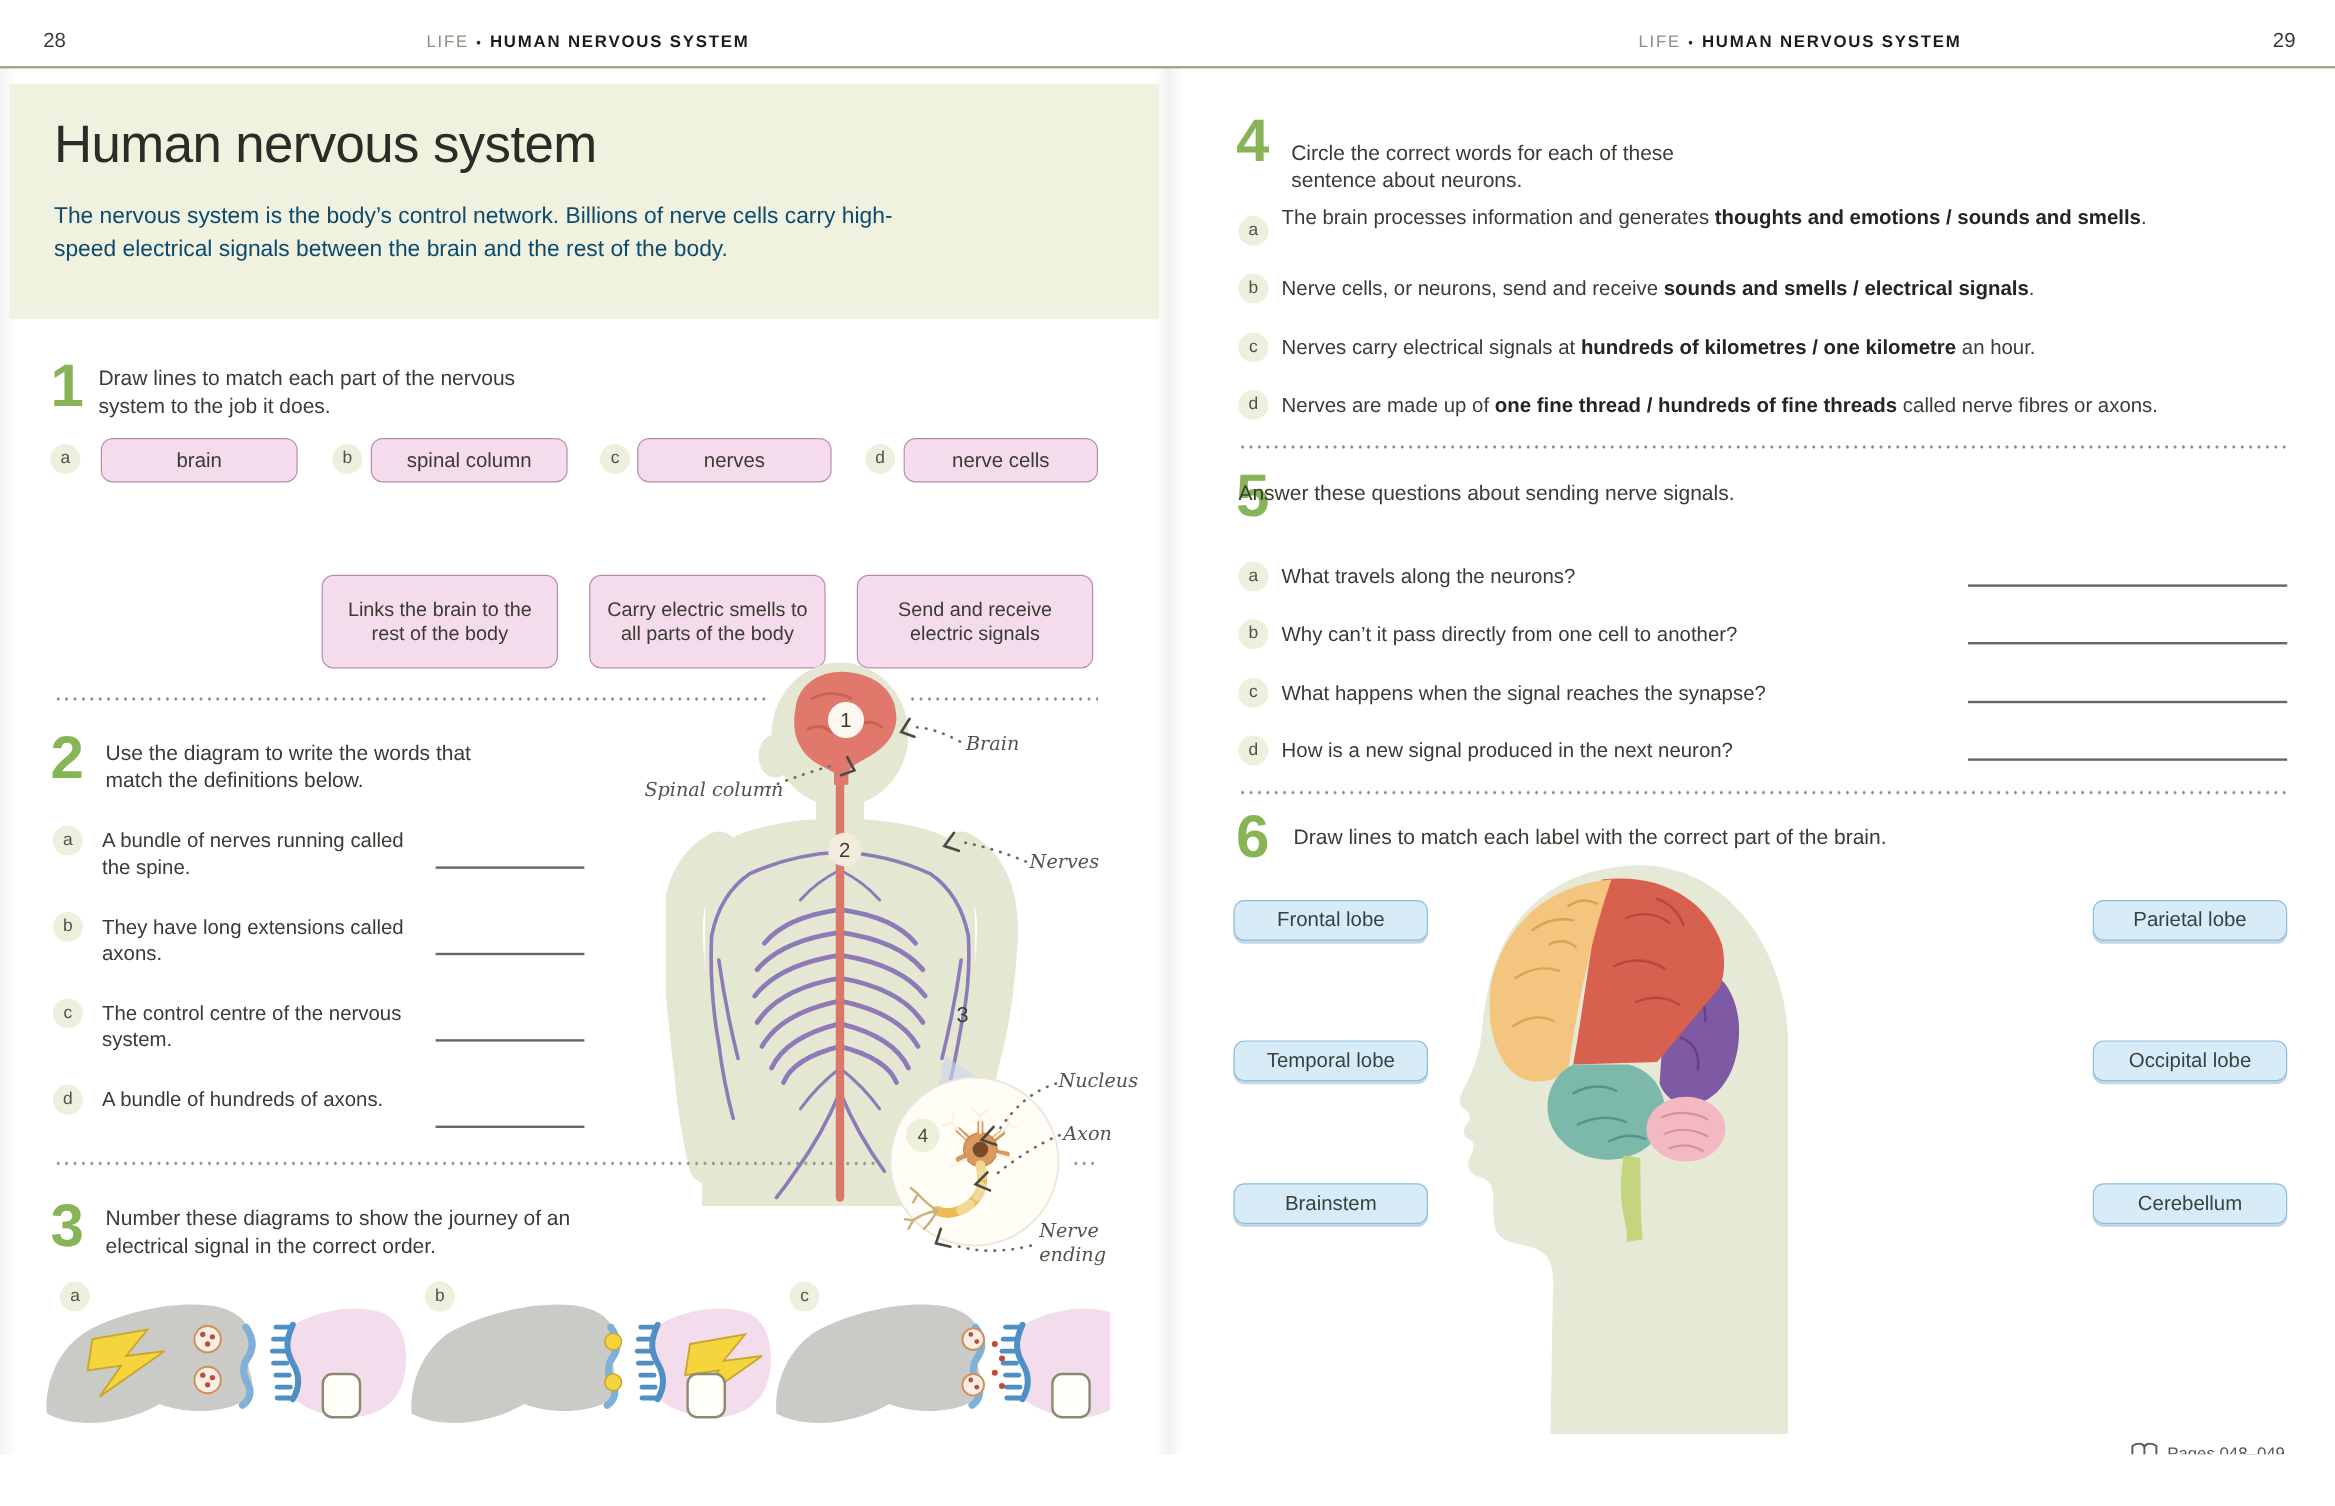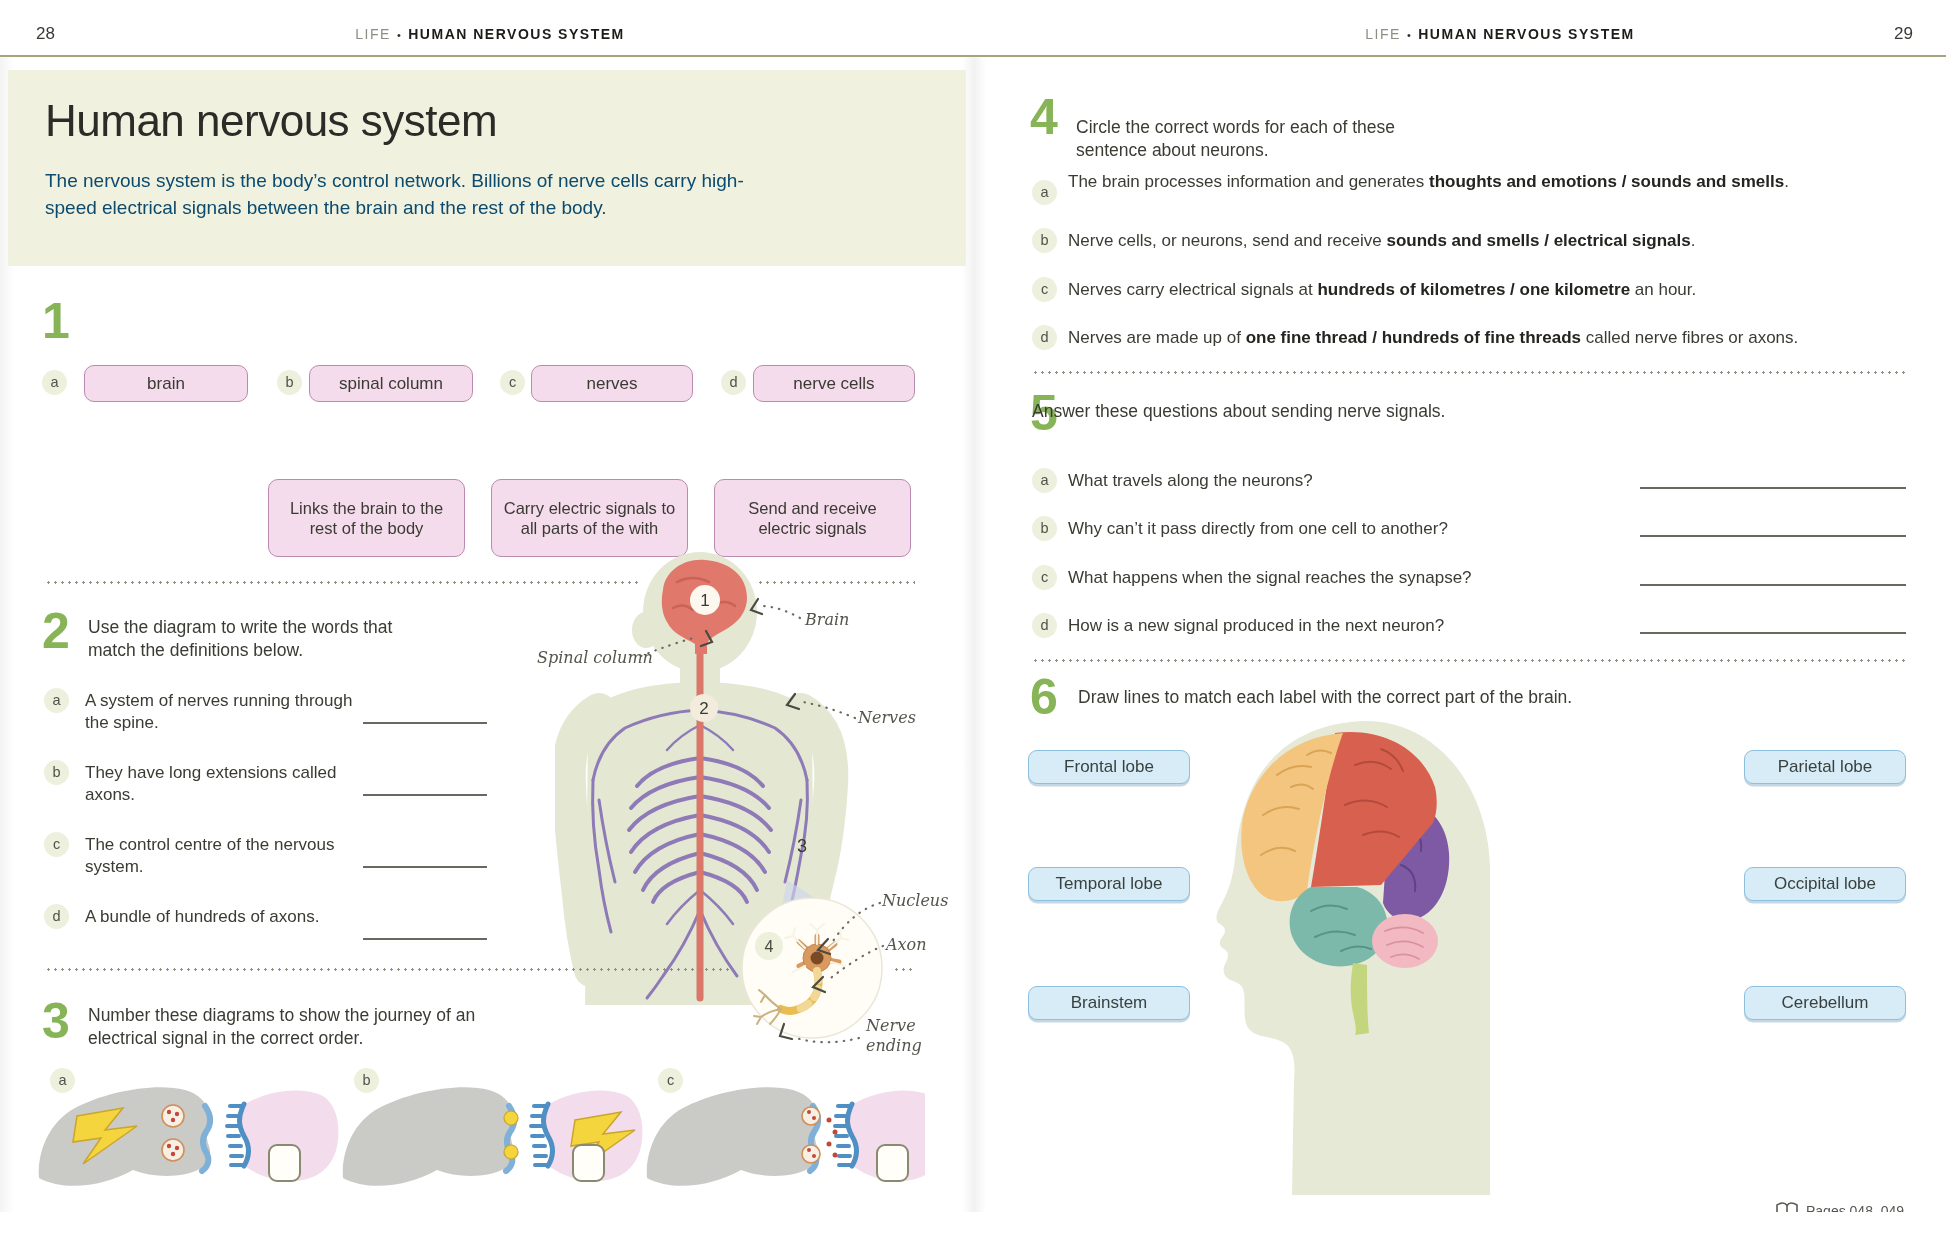--- a/index.html
+++ b/index.html
@@ -58,42 +58,43 @@
   <div class="abs pagenum" style="left:1894px;top:24px;">29</div>
   <div class="abs rule"></div>
   <div class="abs gutter" style="left:962px;top:57px;width:24px;height:1186px;"></div>
   <div class="abs leftshade" style="left:0;top:57px;width:14px;height:1186px;"></div>
 
   <div class="abs titleblock" style="left:8px;top:70px;width:958px;height:196px;"></div>
   <div class="abs doc-title" style="left:45px;top:96px;">Human nervous system</div>
   <div class="abs intro" style="left:45px;top:168px;width:712px;">The nervous system is the body’s control network. Billions of nerve cells carry high-speed electrical signals between the brain and the rest of the body.</div>
 
   <div class="abs exnum" style="left:42px;top:296px;">1</div>
+  <div class="abs instr" style="left:82px;top:304px;width:392px;">Draw lines to match each part of the nervous system to the job it does.</div>
 
   <div class="abs badge" style="left:42px;top:370px;">a</div>
   <div class="abs pinkbox termbox" style="left:84px;top:365px;width:162px;">brain</div>
   <div class="abs badge" style="left:277px;top:370px;">b</div>
   <div class="abs pinkbox termbox" style="left:309px;top:365px;width:162px;">spinal column</div>
   <div class="abs badge" style="left:500px;top:370px;">c</div>
   <div class="abs pinkbox termbox" style="left:531px;top:365px;width:160px;">nerves</div>
   <div class="abs badge" style="left:721px;top:370px;">d</div>
   <div class="abs pinkbox termbox" style="left:753px;top:365px;width:160px;">nerve cells</div>
 
   <div class="abs pinkbox jobbox" style="left:268px;top:479px;">Links the brain to the rest of the body</div>
-  <div class="abs pinkbox jobbox" style="left:491px;top:479px;">Carry electric signals to all parts of the with</div>
+  <div class="abs pinkbox jobbox" style="left:491px;top:479px;">Carry electric smells to all parts of the body</div>
   <div class="abs pinkbox jobbox" style="left:714px;top:479px;">Send and receive electric signals</div>
 
   <div class="abs dotline" style="left:45px;top:581px;width:597px;"></div>
   <div class="abs dotline" style="left:757px;top:581px;width:158px;"></div>
 
   <div class="abs exnum" style="left:42px;top:606px;">2</div>
   <div class="abs instr" style="left:88px;top:616px;width:342px;">Use the diagram to write the words that match the definitions below.</div>
 
   <div class="abs badge" style="left:44px;top:688px;">a</div>
-  <div class="abs itemtext" style="left:85px;top:690px;width:272px;">A system of nerves running through the spine.</div>
+  <div class="abs itemtext" style="left:85px;top:690px;width:272px;">A bundle of nerves running called the spine.</div>
   <div class="abs ansline" style="left:363px;top:721px;width:124px;"></div>
 
   <div class="abs badge" style="left:44px;top:760px;">b</div>
   <div class="abs itemtext" style="left:85px;top:762px;width:272px;">They have long extensions called axons.</div>
   <div class="abs ansline" style="left:363px;top:793px;width:124px;"></div>
 
   <div class="abs badge" style="left:44px;top:832px;">c</div>
   <div class="abs itemtext" style="left:85px;top:834px;width:272px;">The control centre of the nervous system.</div>
   <div class="abs ansline" style="left:363px;top:865px;width:124px;"></div>
 

